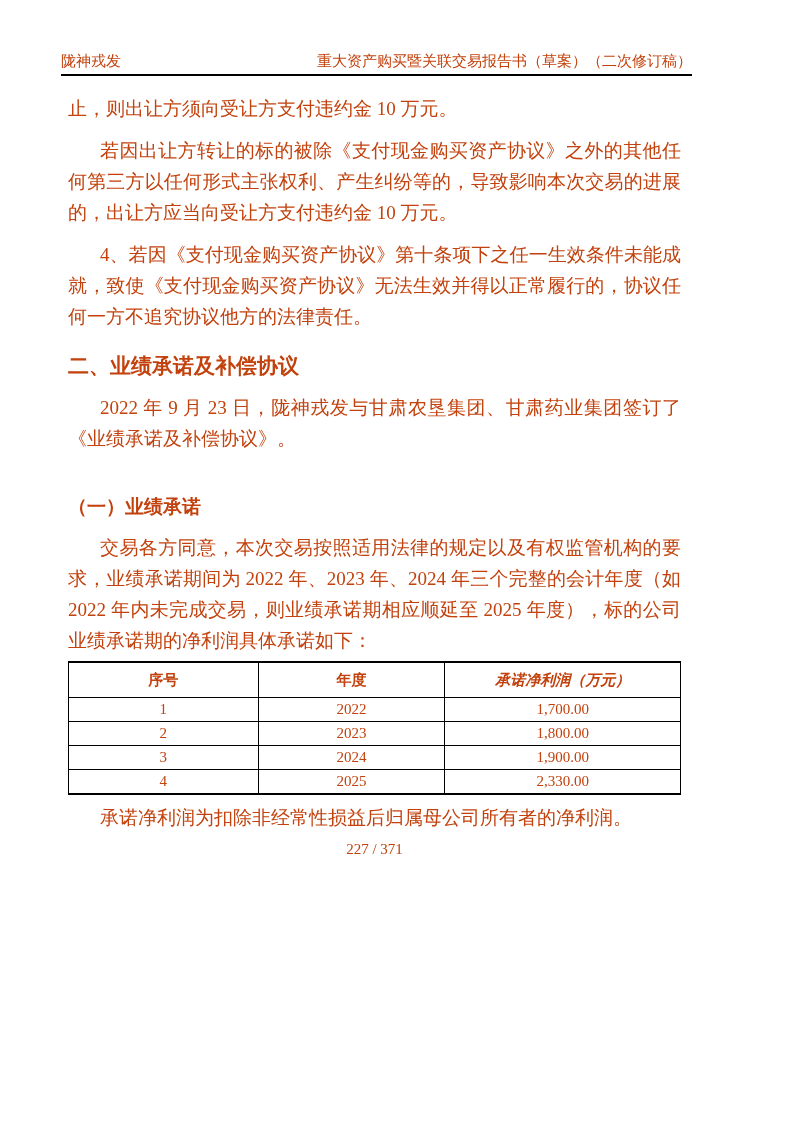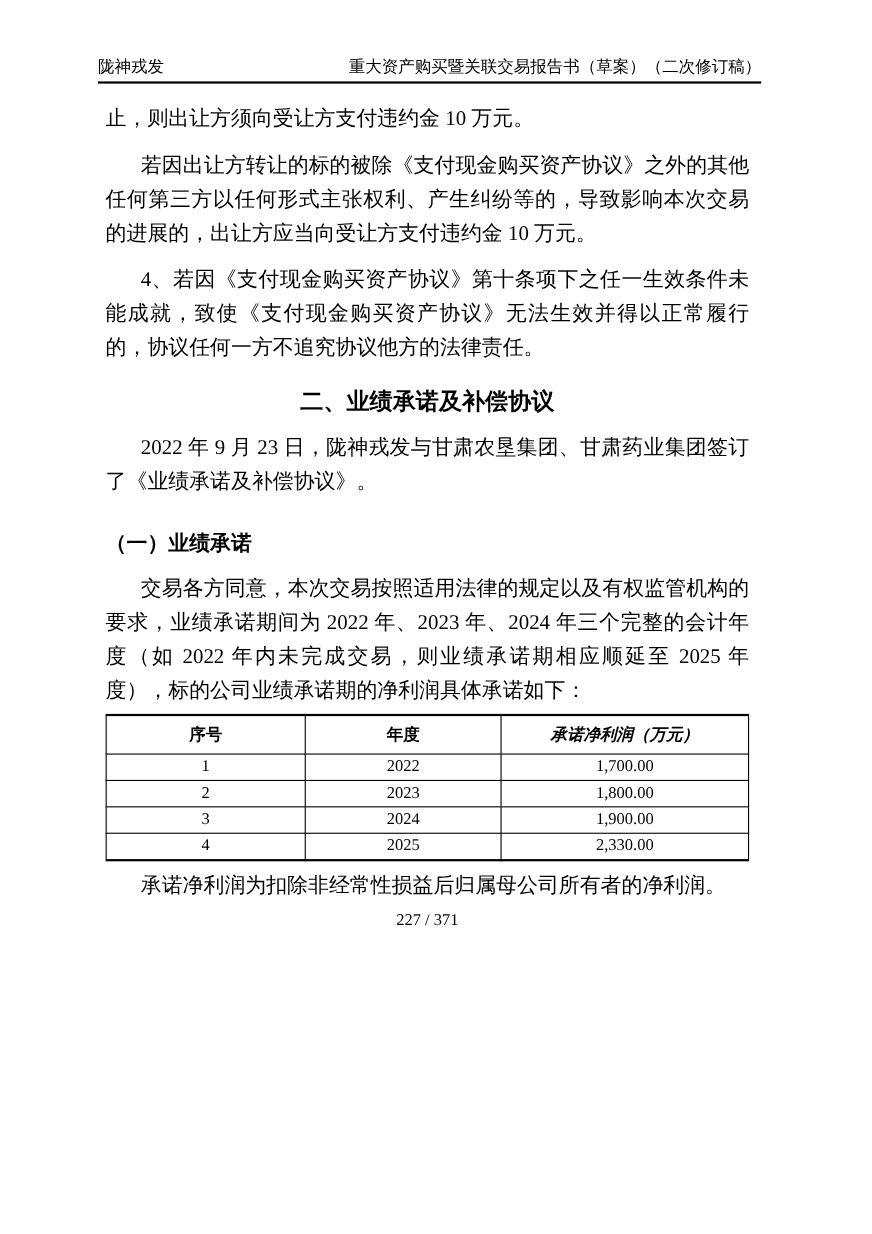--- a/index.html
+++ b/index.html
@@ -7,23 +7,23 @@
     padding: 0;
     background: #ffffff;
   }
   .page {
     position: relative;
     width: 793px;
     height: 1122px;
     background: #ffffff;
     overflow: hidden;
     box-sizing: border-box;
-    padding: 50px 112px 0 96px;
+    padding: 50px 112px 0 68px;
     font-family: "Liberation Serif", "DejaVu Serif", serif;
-    color: #000000;
+    color: #c2410c;
   }
   .doc-header {
     display: flex;
     justify-content: space-between;
     align-items: flex-end;
     font-size: 15px;
     line-height: 22px;
     border-bottom: 2px solid #000000;
     padding-bottom: 2px;
     margin-left: -7px;
@@ -42,28 +42,27 @@
   p.first { margin-top: 17px; }
   p.indent { text-indent: 32px; }
   p.no-gap { margin-bottom: 0; }
 
   h1.sec-heading {
     font-family: "Liberation Sans", "DejaVu Sans", sans-serif;
     font-weight: bold;
     font-size: 21px;
     line-height: 33px;
     margin: 17px 0 10px 0;
-    text-align: center;
   }
   h2.sub-heading {
     font-family: "Liberation Sans", "DejaVu Sans", sans-serif;
     font-weight: bold;
     font-size: 19px;
     line-height: 33px;
-    margin: 24px 0 9px 0;
+    margin: 36px 0 9px 0;
   }
 
   table.commit-table {
     width: 100%;
     border-collapse: collapse;
     margin-top: 5px;
     border-top: 2.5px solid #000000;
     border-bottom: 2.5px solid #000000;
   }
   table.commit-table th,

